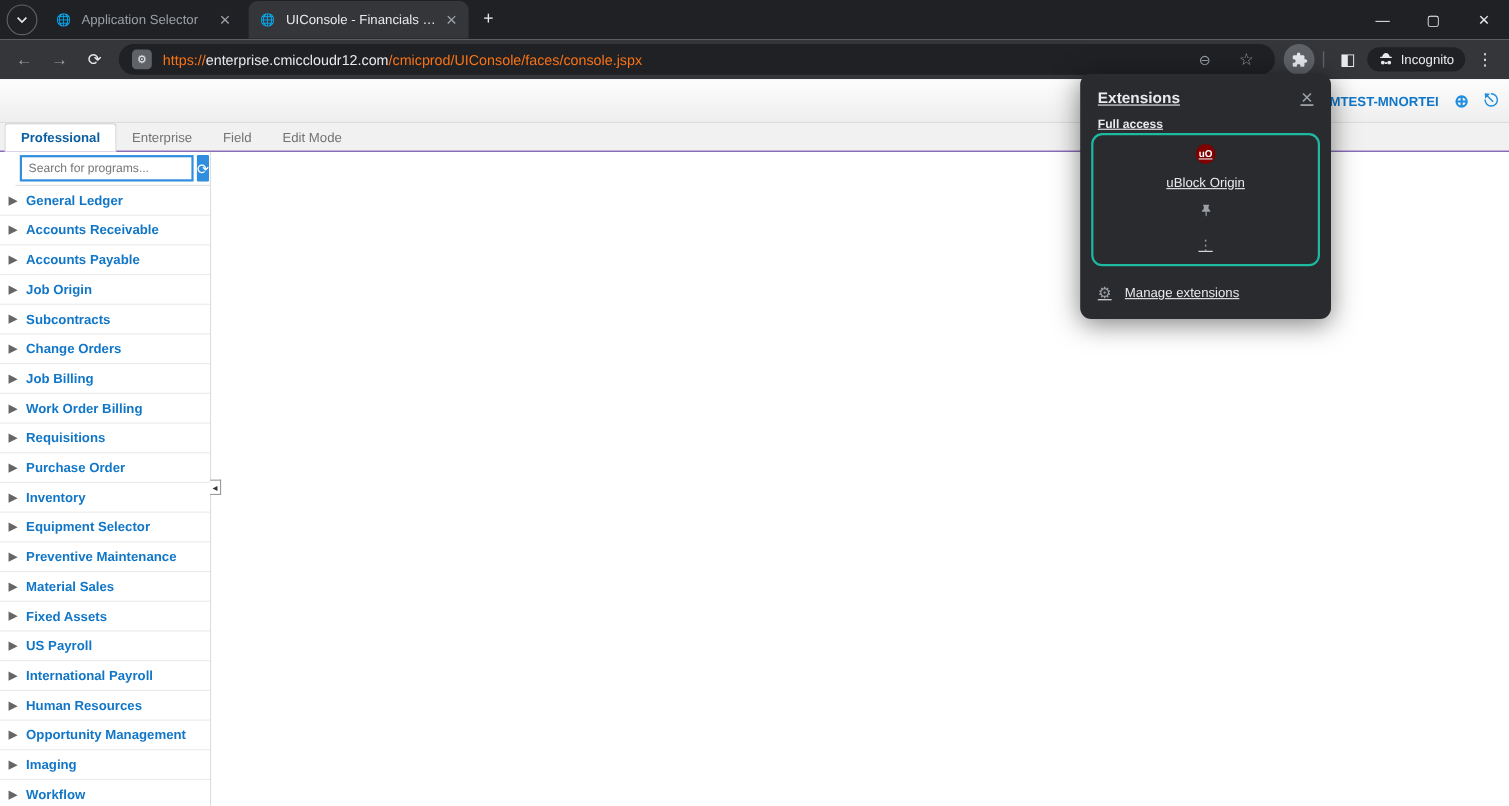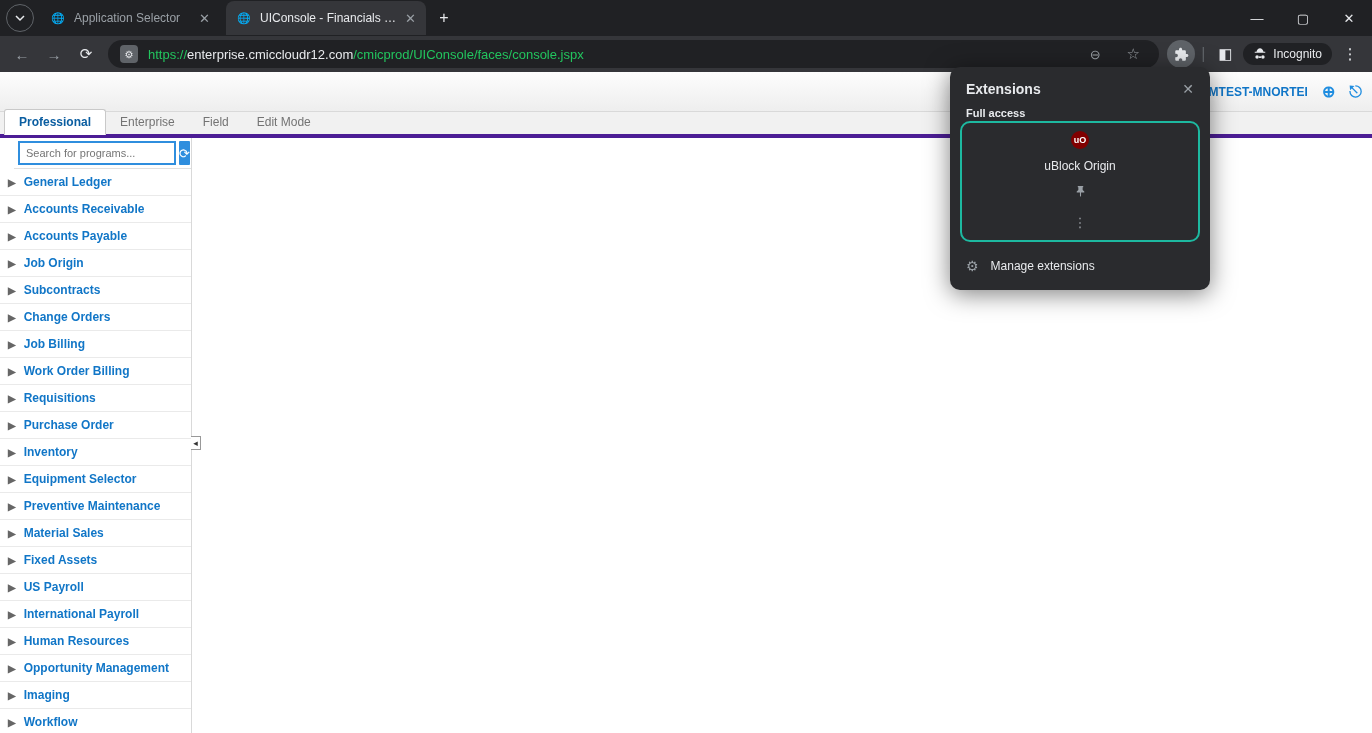--- a/index.html
+++ b/index.html
@@ -18,53 +18,53 @@
 .win-controls { margin-left:auto; display:flex; }
 .win-btn { width:46px; height:36px; display:flex; align-items:center; justify-content:center; cursor:pointer; color:#e8eaed; font-size:13px; }
 
 
 .toolbar { height:36px; background:#35363a; display:flex; align-items:center; padding:0 8px; gap:4px; }
 .tb-btn { width:28px; height:28px; display:flex; align-items:center; justify-content:center; cursor:pointer; color:#9aa0a6; border-radius:14px; font-size:15px; }
 .tb-btn.enabled { color:#e8eaed; }
 .addr { flex:1; height:28px; background:#202124; border-radius:14px; display:flex; align-items:center; padding:0 12px; margin:0 4px; color:#e8eaed; font-size:13px; gap:10px; }
 .addr .site-chip{ width:18px; height:18px; background:#5f6368; border-radius:4px; display:flex; align-items:center; justify-content:center; font-size:10px; }
 .addr-text { flex:1; color:#e8eaed; }
-.addr-text .dim { color:#22c55e; }
+.addr-text .dim { color:#f97316; }
 .ext-btn-active { background:#5f6368; border-radius:14px; }
 .tb-sep { color:#5f6368; margin:0 2px; }
 .incognito-chip { display:flex; align-items:center; gap:6px; background:#202124; border-radius:14px; padding:4px 10px; color:#e8eaed; font-size:12px; cursor:pointer; }
 
 
 .app-header { height:40px; background:linear-gradient(#fdfdfd,#eee); border-bottom:1px solid #d9d9d9; display:flex; align-items:center; padding:0 10px; }
 .app-logo { font-family:"Arial Narrow",Arial,sans-serif; letter-spacing:4px; font-size:20px; color:#555; font-weight:300; }
 .hdr-right { margin-left:auto; display:flex; align-items:center; gap:14px; color:#1176c7; font-size:12px; font-weight:bold; }
 .hdr-icon { font-size:16px; cursor:pointer; }
 
 
-.apptabs { height:26px; background:#f1f1f1; border-bottom:4px solid #4c1d95; display:flex; align-items:flex-end; padding-left:4px; }
+.apptabs { height:26px; background:#f1f1f1; border-bottom:1px solid #4c1d95; display:flex; align-items:flex-end; padding-left:4px; }
 .apptab { padding:5px 14px; font-size:12px; color:#737373; cursor:pointer; }
 .apptab.active { background:#fff; border:1px solid #c9c9c9; border-bottom:1px solid #fff; color:#0b5ea1; font-weight:bold; border-radius:3px 3px 0 0; margin-bottom:-1px; }
 
 
 .content { display:flex; height:calc(100% - 138px); }
 .sidebar { width:192px; border-right:1px solid #d9d9d9; display:flex; flex-direction:column; background:#fff; }
 .search-row { display:flex; padding:3px 4px; gap:3px; border-bottom:1px solid #e0e0e0;margin-left:14px; }
 .search-input { flex:1; border:2px solid #2f8ede; background:#fff; font-size:11px; padding:4px 6px; color:#666; outline:none; }
 .refresh-btn { width:22px; background:#2f8ede; display:flex; align-items:center; justify-content:center; color:#fff; cursor:pointer; border-radius:1px; font-size:13px;}
 .tree { flex:1; overflow-y:auto; }
 .tree::-webkit-scrollbar { width:12px; }
 .tree::-webkit-scrollbar-track { background:#f4f4f4; }
 .tree::-webkit-scrollbar-thumb { background:#c7c7c7; border-radius:2px; }
 .tnode { display:flex; align-items:center; padding:6px 8px; border-bottom:1px solid #eaeaea; cursor:pointer; font-size:12px; color:#1176c7; font-weight:bold; }
 .tnode .caret { color:#666; font-size:10px; margin-right:8px; }
 .main { flex:1; position:relative; background:#fff; }
 .splitter-handle { position:absolute; left:-1px; top:298px; width:10px; height:14px; background:#fff; border:1px solid #999; border-left:none; display:flex; align-items:center; justify-content:center; font-size:9px; color:#333; cursor:pointer; }
 
 
-.ext-popup { position:absolute; top:67px; right:162px; width:260px; background:#2a2b2e; color:#e8eaed; border-radius:10px; box-shadow:0 4px 24px rgba(0,0,0,0.5); padding:14px 2px 10px; z-index:50; }
+.ext-popup { position:absolute; top:67px; right:162px; width:228px; background:#2a2b2e; color:#e8eaed; border-radius:10px; box-shadow:0 4px 24px rgba(0,0,0,0.5); padding:14px 2px 10px; z-index:50;text-decoration:underline; }
 .ext-popup h3 { font-size:14px; font-weight:600; padding:0 14px 10px; display:flex; align-items:center; }
 .ext-popup h3 .close { margin-left:auto; cursor:pointer; font-size:14px; color:#9aa0a6; font-weight:normal; }
 .ext-sub { font-size:11px; font-weight:600; padding:0 14px 2px; }
 .ext-desc { font-size:11px; color:#9aa0a6; padding:0 14px 10px; line-height:1.4; }
 .ext-item { margin:0 8px 10px; border:2px solid #1db9a0; border-radius:10px; padding:8px 8px; display:flex; align-items:center; gap:10px;flex-direction:column; }
 .ext-logo { width:18px; height:18px; border-radius:50%; background:#800000; display:flex; align-items:center; justify-content:center; font-size:9px; font-weight:bold; color:#fff; }
 .ext-name { font-size:12px; flex:1; }
 .ext-act { color:#9aa0a6; cursor:pointer; font-size:13px; padding:2px 6px; }
 .ext-manage { display:flex; align-items:center; gap:12px; padding:6px 14px; cursor:pointer; font-size:12px; }
 .ext-manage .gear { font-size:14px; color:#9aa0a6; }

